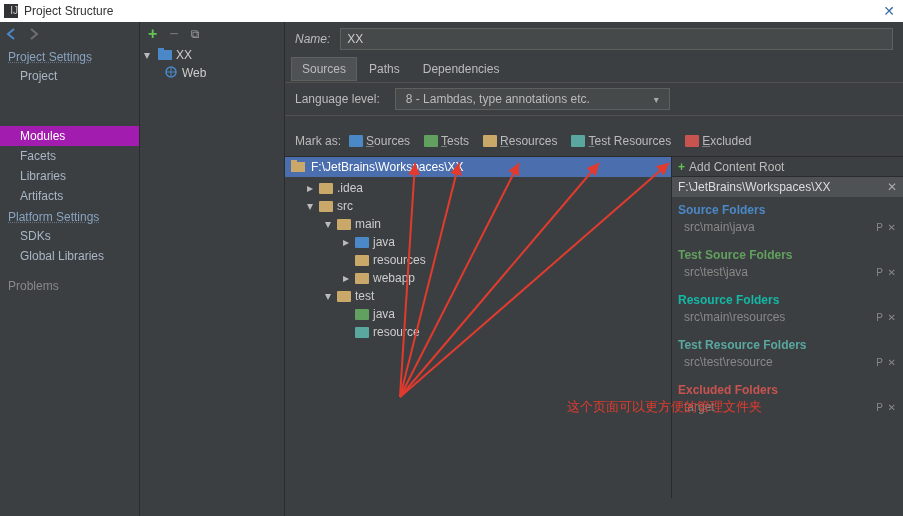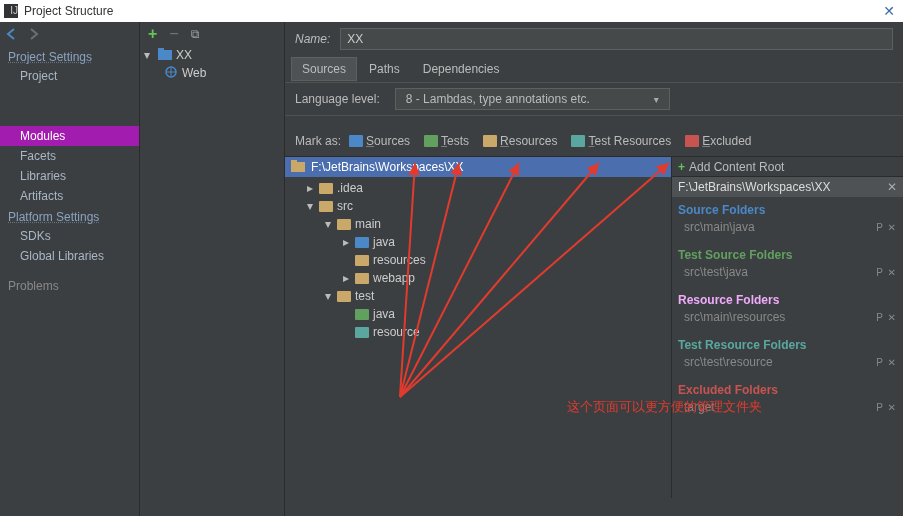--- a/index.html
+++ b/index.html
@@ -276,21 +276,21 @@
               </div>
             </div>
             <div class="fold-section">
               <div class="fold-head" style="color: rgb(98, 160, 95);">Test Source Folders</div>
               <div class="fold-entry">
                 <span>src\test\java</span>
                 <span class="acts">P ✕</span>
               </div>
             </div>
             <div class="fold-section">
-              <div class="fold-head" style="color: #f0abfc;">Resource Folders</div>
+              <div class="fold-head" style="color: #14b8a6;">Resource Folders</div>
               <div class="fold-entry">
                 <span>src\main\resources</span>
                 <span class="acts">P ✕</span>
               </div>
             </div>
             <div class="fold-section">
               <div class="fold-head" style="color: rgb(90, 167, 160);">Test Resource Folders</div>
               <div class="fold-entry">
                 <span>src\test\resource</span>
                 <span class="acts">P ✕</span>

